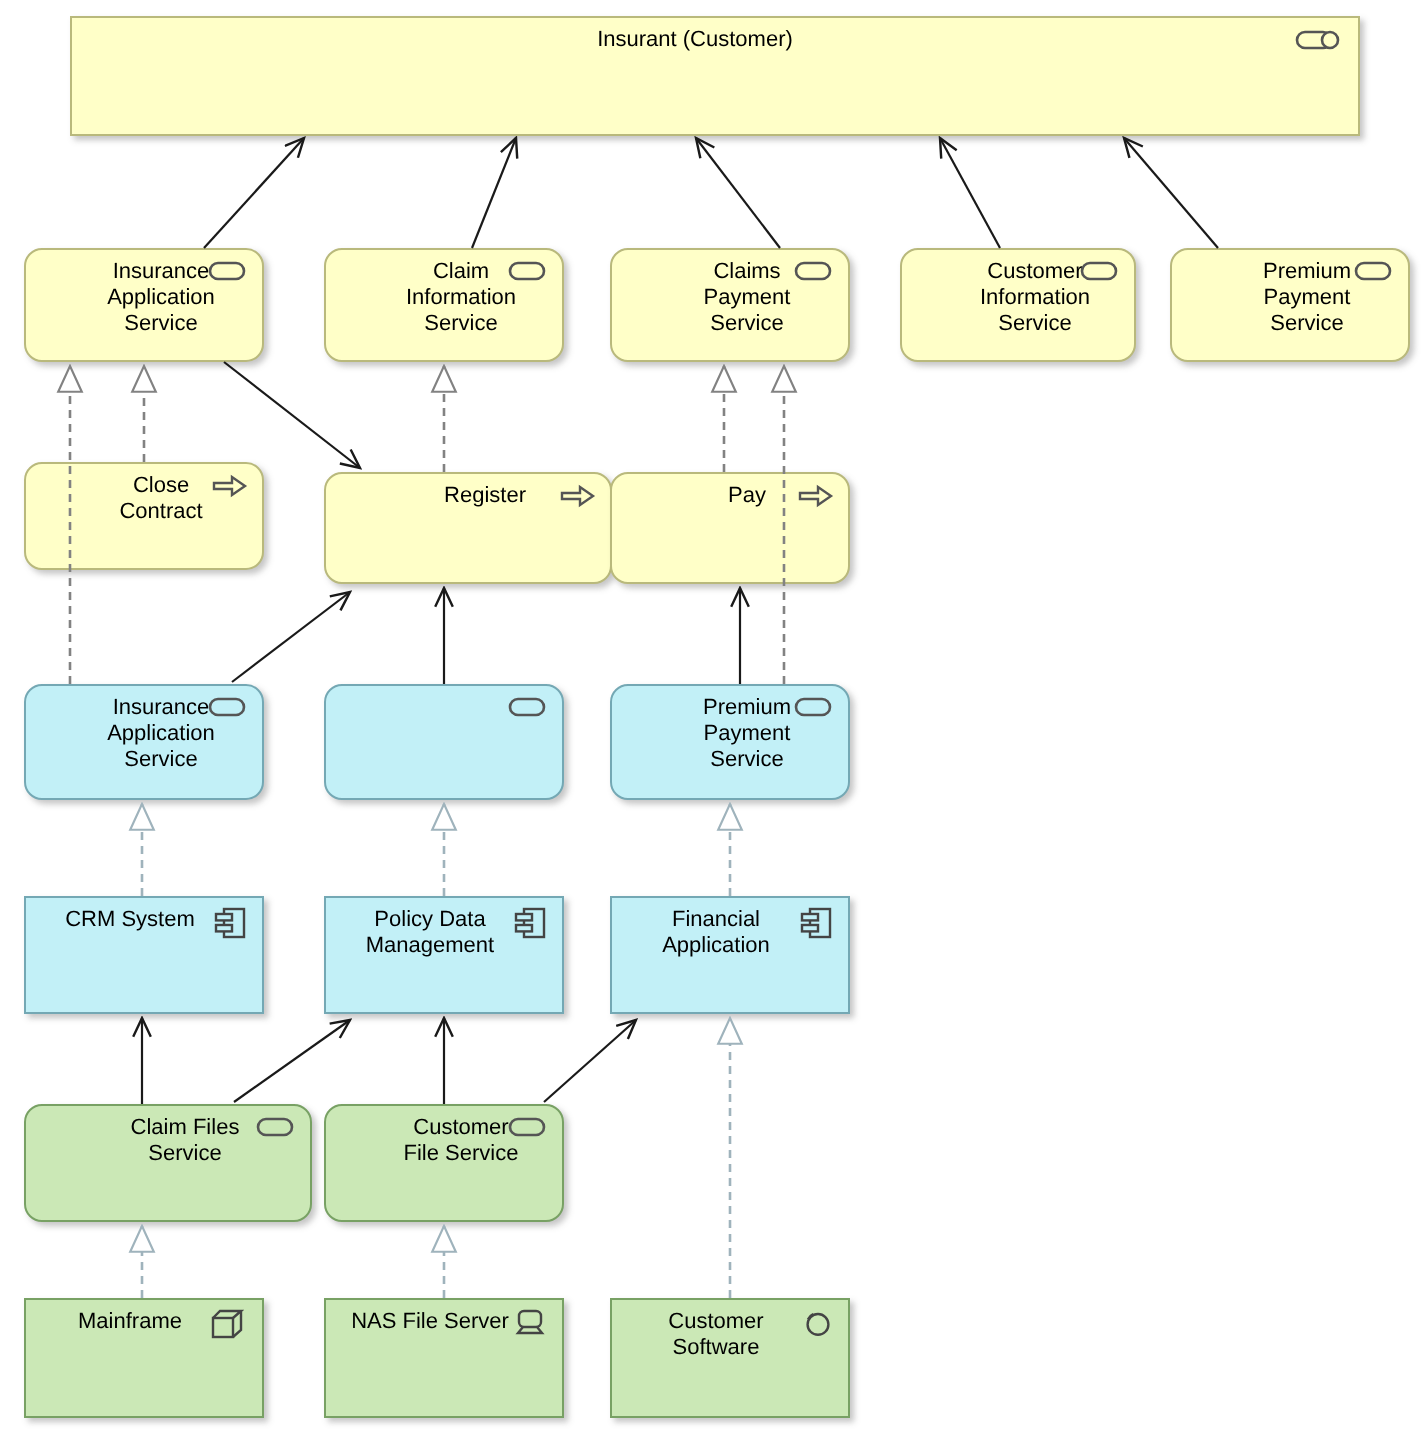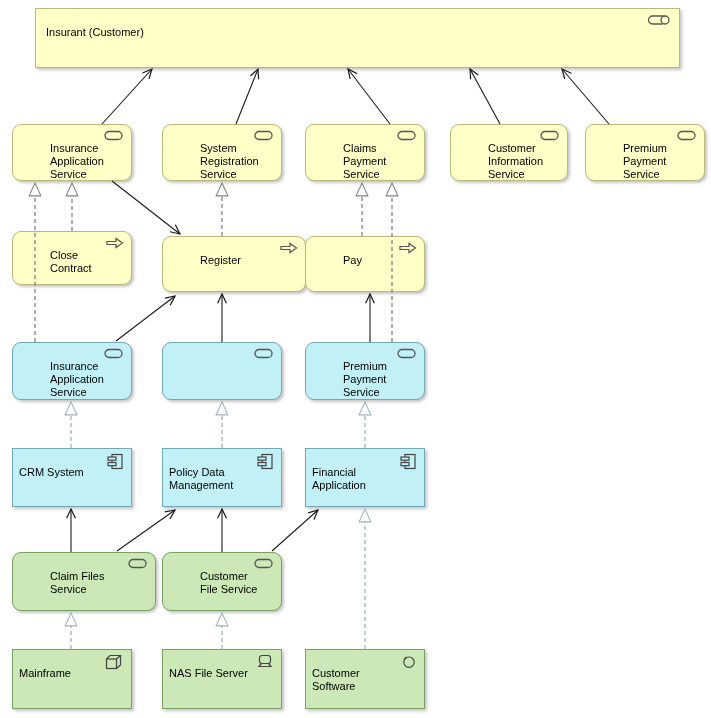--- a/index.html
+++ b/index.html
@@ -11,21 +11,21 @@
   .node{
     position:absolute;box-sizing:border-box;border:1px solid #888;
     box-shadow:2px 2px 3px rgba(90,90,90,0.35);
     display:block;
   }
   .round{border-radius:9px;padding-left:31px;}
   .b{background:var(--business-fill);border-color:var(--business-border);}
   .a{background:var(--application-fill);border-color:var(--application-border);}
   .t{background:var(--technology-fill);border-color:var(--technology-border);}
   .lbl{
-    display:block;padding:5px 20px 0 6px;line-height:13px;margin-top:12px;
+    display:block;text-align:center;padding:5px 20px 0 6px;line-height:13px;
   }
   .lbl.wide{padding:5px 30px 0 10px;}
   .icon{position:absolute;line-height:0;}
   .icon svg{display:block;}
   .ic-tr{top:5px;right:7px;}
   #wires{position:absolute;left:0;top:0;z-index:5;pointer-events:none;}
   .serv{stroke:var(--line);stroke-width:1.1;fill:none;}
   .real{fill:none;stroke-dasharray:4 3;stroke-width:1.3;}
   .real-g{stroke:var(--dashed-business);}
   .real-l{stroke:var(--dashed-lower);}
@@ -47,21 +47,21 @@
 
   <div class="node b round" style="left:12px;top:124px;width:120px;height:57px">
     <span class="lbl">Insurance Application Service</span>
     <span class="icon ic-tr">
       <svg width="20" height="11" viewBox="0 0 20 11">
           <rect x="1" y="1.5" width="17" height="8" rx="4" fill="none" stroke="#555" stroke-width="1.3"></rect>
         </svg>
     </span>
   </div>
   <div class="node b round" style="left:162px;top:124px;width:120px;height:57px">
-    <span class="lbl">System Registration Service</span>
+    <span class="lbl">Claim Information Service</span>
     <span class="icon ic-tr">
       <svg width="20" height="11" viewBox="0 0 20 11">
           <rect x="1" y="1.5" width="17" height="8" rx="4" fill="none" stroke="#555" stroke-width="1.3"></rect>
         </svg>
     </span>
   </div>
   <div class="node b round" style="left:305px;top:124px;width:120px;height:57px">
     <span class="lbl">Claims Payment Service</span>
     <span class="icon ic-tr">
       <svg width="20" height="11" viewBox="0 0 20 11">

